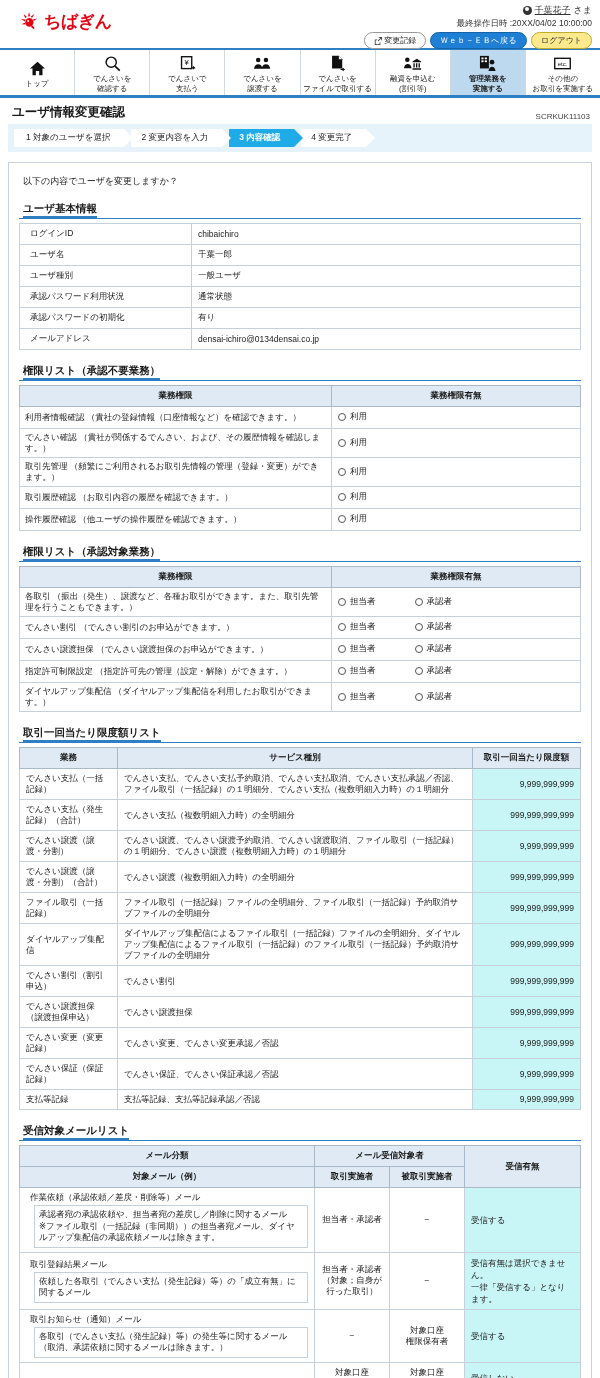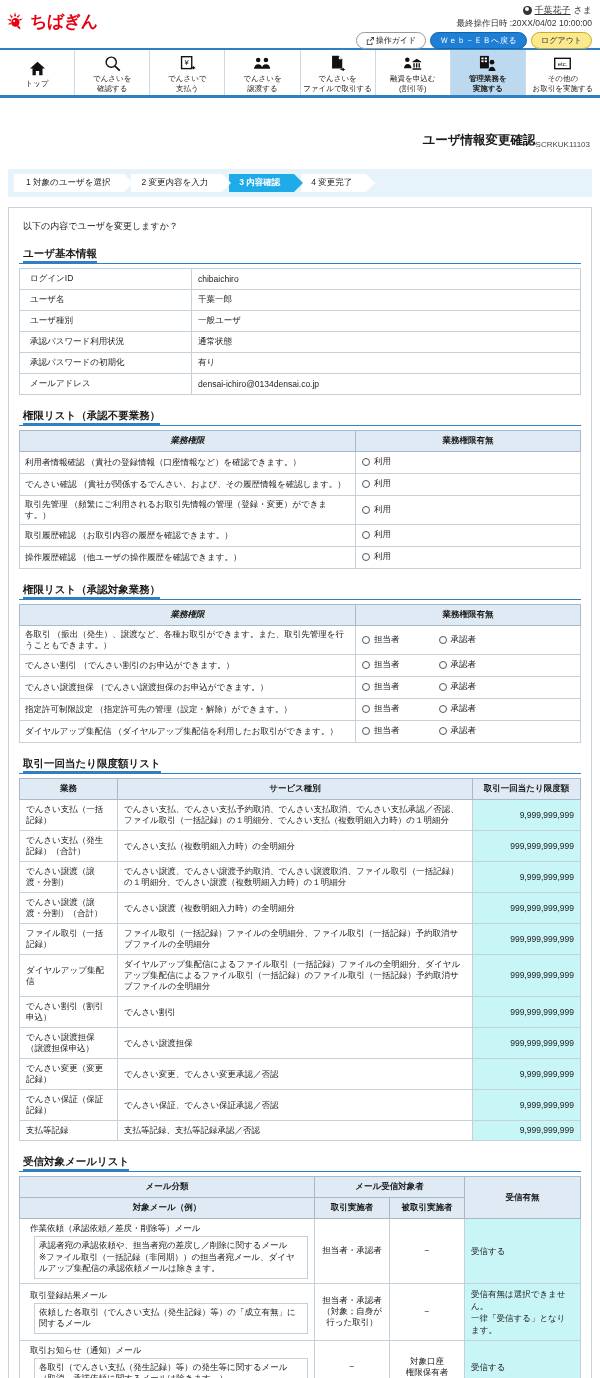--- a/index.html
+++ b/index.html
@@ -18,21 +18,21 @@
   }
 
   
   .header {
     height: 48px;
     position: relative;
     background: #fff;
     border-bottom: none;
   }
   .logo {
-    position: absolute; left: 4px; top: 10px;
+    position: absolute; left: 18px; top: 10px;
     display: flex; align-items: center; gap: 4px;
   }
   .logo-mark { width: 22px; height: 22px; position: relative; }
   .logo-text {
     font-size: 17px; font-weight: bold; color: #e60012;
     letter-spacing: -0.5px; line-height: 1;
   }
   .hdr-right {
     position: absolute; right: 8px; top: 4px;
     text-align: right;
@@ -74,23 +74,22 @@
     font-size: 7.5px; line-height: 9.5px; text-align: center;
     color: #222; cursor: pointer; padding-top: 2px;
   }
   .gnav-item:last-child { border-right: none; }
   .gnav-item.active { background: #bcd9ef; font-weight: bold; }
   .gnav-ico { height: 19px; display: flex; align-items: center; justify-content: center; margin-bottom: 1px; }
   .gnav-lbl span { display: block; }
 
   
   .titlebar {
-    display: flex; align-items: flex-end; justify-content: flex-end;
-    padding: 6px 10px 20px 12px;
-    margin-top: 28px;
+    display: flex; align-items: flex-end; justify-content: space-between;
+    padding: 6px 10px 3px 12px;
   }
   .ptitle { font-size: 12.5px; font-weight: bold; color: #1a1a1a; }
   .pcode { font-size: 8px; color: #444; }
 
   
   .steps-wrap { background: #e7f3fb; margin: 0 8px; padding: 5px 6px; }
   .steps { display: flex; align-items: stretch; height: 18px; }
   .step {
     position: relative; background: #fff; color: #222;
     font-size: 8.5px; display: flex; align-items: center;
@@ -139,21 +138,21 @@
   }
   td.lbl { background: #eff4f9; font-weight: normal; }
   td.cyan { background: #c8f5f5; font-family: Liberation Mono, monospace; }
   td.ctr { text-align: center; }
 
   
   .tb-basic td.lbl { width: 172px; padding-left: 10px; }
   .tb-basic td { height: 21px; }
 
   
-  .tb-perm th.c1 { width: 336px; font-style: italic; }
+  .tb-perm th.c1 { width: 312px; }
   .tb-perm td.desc { padding: 3px 5px; line-height: 11px; margin-top: 8px; }
   .radio {
     display: inline-flex; align-items: center; gap: 4px;
     margin-right: 34px; white-space: nowrap;
   }
   .radio .dot {
     width: 8px; height: 8px; border-radius: 50%;
     border: 1px solid #555; background: #fff; display: inline-block;
   }
   .radio.tight { margin-right: 0; }
@@ -208,21 +207,21 @@
         <span class="user-icon"></span>
         <span class="uname">千葉花子</span>
         <span>さま</span>
       </div>
       <div class="hdr-date">最終操作日時 :20XX/04/02 10:00:00</div>
       <div class="hdr-btns">
         <div class="hbtn guide">
           <svg width="8" height="8" viewBox="0 0 10 10">
               <path d="M1 3 h3 v1 H2 v5 h5 V7 h1 v3 H1 Z M6 0 h4 v4 h-1 V1.7 L5.5 5.2 4.8 4.5 8.3 1 H6 Z" fill="#333"></path>
             </svg>
-          <span>操作ガイド</span>
+          <span>変更記録</span>
         </div>
         <div class="hbtn webeb">Ｗｅｂ－ＥＢへ戻る</div>
         <div class="hbtn logout">ログアウト</div>
       </div>
     </div>
   </div>
 
   <div class="gnav">
     <div class="gnav-item">
       <div class="gnav-ico">

